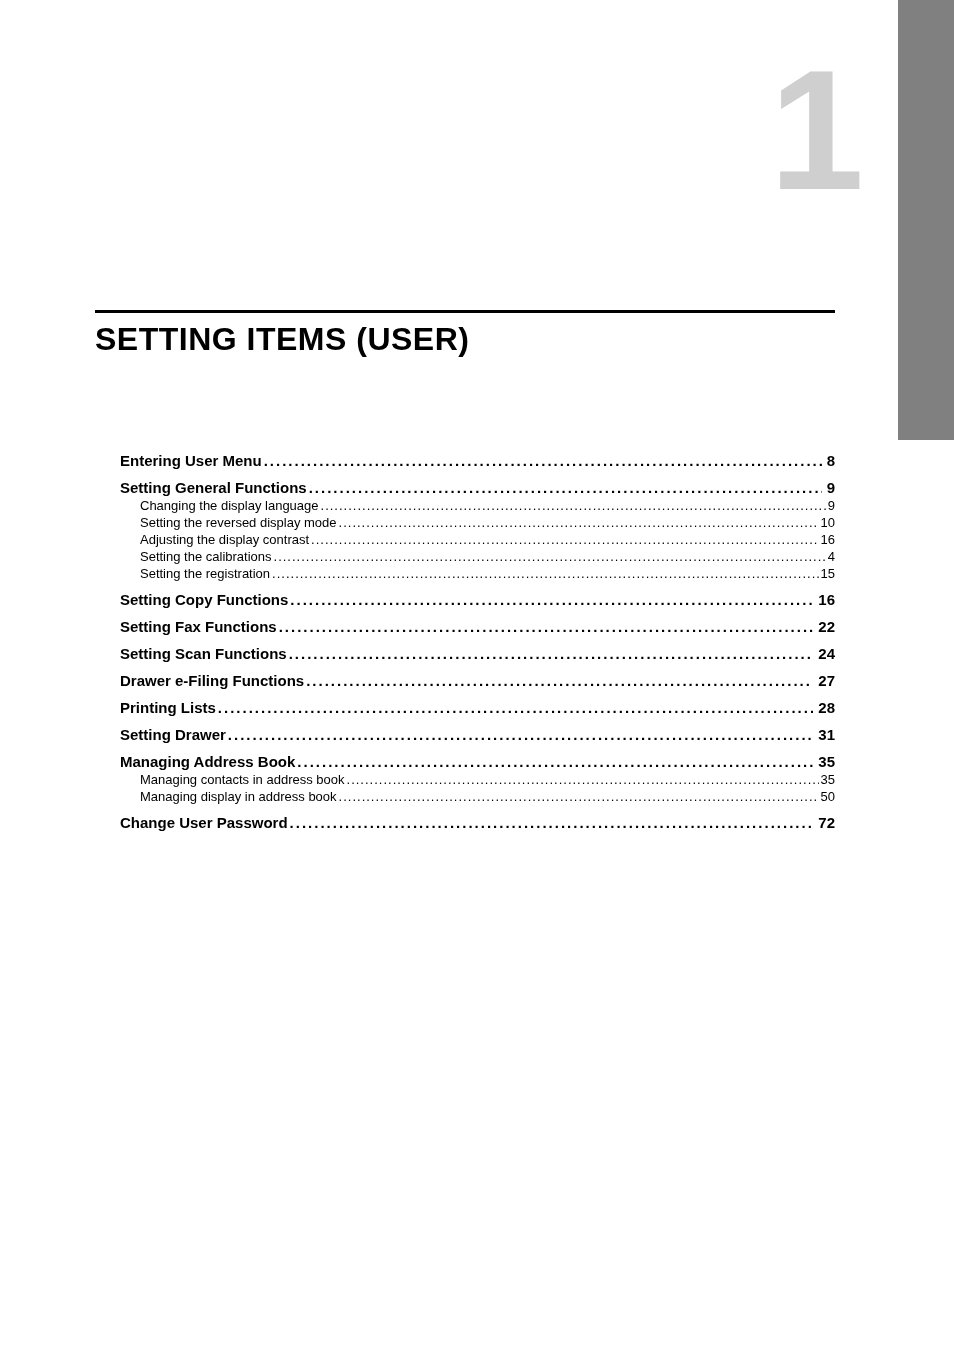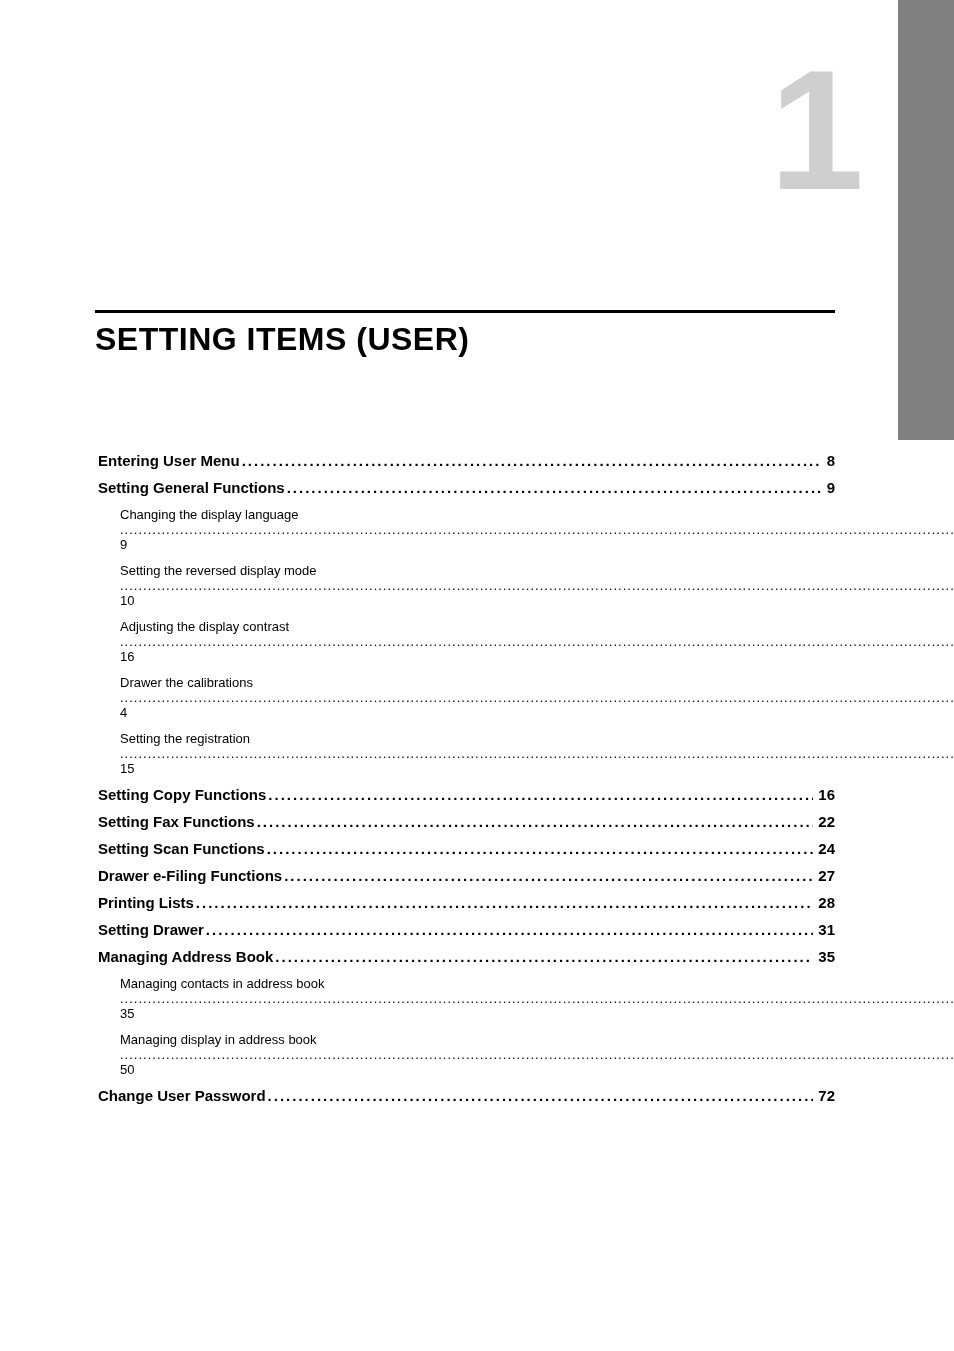--- a/index.html
+++ b/index.html
@@ -39,21 +39,21 @@
     .chapter-title {
       position: absolute;
       left: 95px;
       top: 321px;
       font-size: 32px;
       font-weight: bold;
       letter-spacing: 0.5px;
     }
     .toc {
       position: absolute;
-      left: 98px;
+      left: 120px;
       right: 119px;
       top: 452px;
     }
     .toc-row {
       display: flex;
       align-items: baseline;
       width: 100%;
       white-space: nowrap;
     }
     .toc-row.major {
@@ -61,22 +61,21 @@
       font-size: 15px;
       margin-top: 10px;
     }
     .toc-row.major:first-child {
       margin-top: 0;
     }
     .toc-row.minor {
       font-weight: normal;
       font-size: 13px;
       padding-left: 20px;
-      margin-top: 11px;
-      flex-direction: column;
+      margin-top: 2px;
     }
     .toc-label {
       flex: 0 0 auto;
     }
     .toc-dots {
       flex: 1 1 auto;
       overflow: hidden;
       margin: 0 2px;
     }
     .toc-row.major .toc-dots::after {
@@ -125,21 +124,21 @@
     <span class="toc-label">Setting the reversed display mode</span>
     <span class="toc-dots"></span>
     <span class="toc-page">10</span>
   </div>
   <div class="toc-row minor">
     <span class="toc-label">Adjusting the display contrast</span>
     <span class="toc-dots"></span>
     <span class="toc-page">16</span>
   </div>
   <div class="toc-row minor">
-    <span class="toc-label">Drawer the calibrations</span>
+    <span class="toc-label">Setting the calibrations</span>
     <span class="toc-dots"></span>
     <span class="toc-page">4</span>
   </div>
   <div class="toc-row minor">
     <span class="toc-label">Setting the registration</span>
     <span class="toc-dots"></span>
     <span class="toc-page">15</span>
   </div>
 
   <div class="toc-row major">

